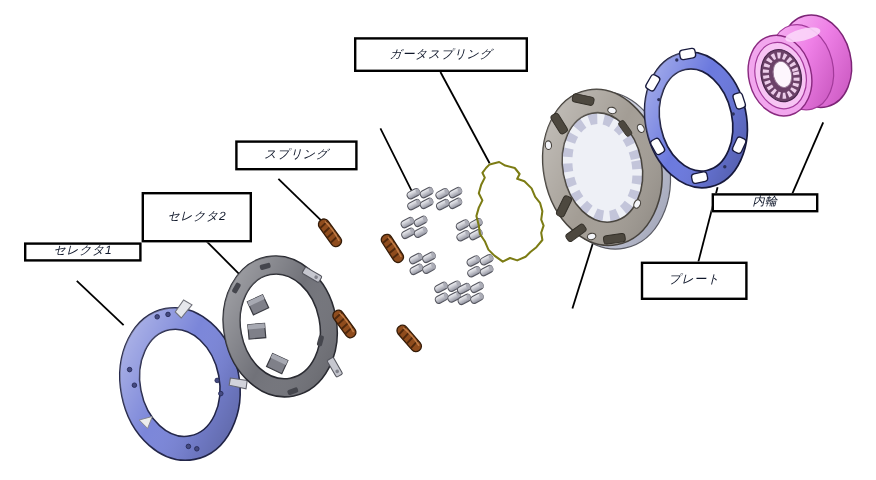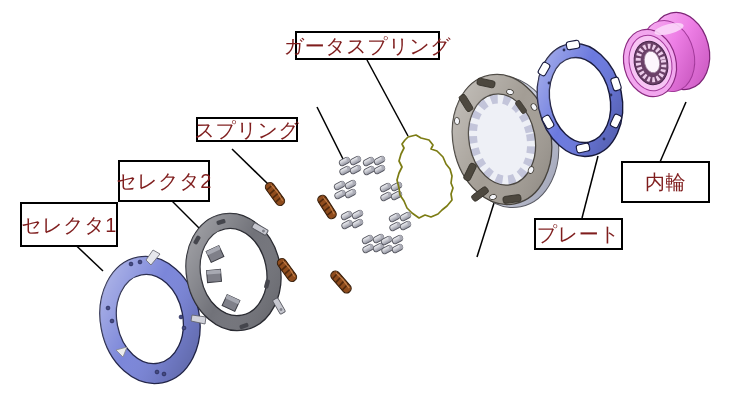--- a/index.html
+++ b/index.html
@@ -1,21 +1,21 @@
 <!DOCTYPE html>
 <html><head>
 <meta charset="utf-8">
 <style>
   html,body{margin:0;padding:0;background:#fff;}
   .stage{position:relative;width:730px;height:400px;background:#fff;overflow:hidden;
          font-family:"Liberation Sans","DejaVu Sans",sans-serif;}
   .stage svg{position:absolute;left:0;top:0;}
   .label{position:absolute;display:flex;align-items:center;justify-content:center;
-         box-sizing:border-box;border:2px solid #000;background:#fff;color:#7f1d1d;
-         font-size:20px;line-height:1;letter-spacing:.5px;white-space:nowrap;}
+         box-sizing:border-box;border:2px solid #000;background:#fff;color:#0f172a;
+         font-size:10px;line-height:1;letter-spacing:.5px;white-space:nowrap;font-style:italic;}
 </style>
 </head>
 <body>
 
 <div class="stage">
 <svg width="730" height="400" viewBox="0 0 730 400">
   <defs>
     <linearGradient id="shadeA" x1="0" y1="0" x2="1" y2="1">
       <stop offset="0" stop-color="#ffffff" stop-opacity="0.5"></stop>
       <stop offset="0.45" stop-color="#ffffff" stop-opacity="0"></stop>
@@ -193,19 +193,19 @@
     <ellipse cx="668" cy="56" rx="26" ry="36" transform="rotate(-14 668 56)" fill="url(#pinkG)" stroke="#a23a9a" stroke-width="1"></ellipse>
     <ellipse cx="650" cy="63" rx="26" ry="34" transform="rotate(-14 650 63)" fill="#f2a6ee" stroke="#8a2a80" stroke-width="1.2"></ellipse>
     <ellipse cx="650.5" cy="63" rx="21" ry="28" transform="rotate(-14 650.5 63)" fill="#f7c4f4" stroke="#a23a9a" stroke-width="1"></ellipse>
     <ellipse cx="651" cy="63" rx="16.5" ry="22" transform="rotate(-14 651 63)" fill="#6b4168" stroke="#46254a" stroke-width="1"></ellipse>
     <ellipse cx="651" cy="63" rx="12.5" ry="17" transform="rotate(-14 651 63)" fill="none" stroke="#eccdea" stroke-width="5" stroke-dasharray="2.6 2.1"></ellipse>
     <ellipse cx="652" cy="62" rx="7.5" ry="11" transform="rotate(-14 652 62)" fill="#fdf6fd" stroke="#9a7a98" stroke-width="0.8"></ellipse>
     <ellipse cx="669" cy="29" rx="15" ry="5" transform="rotate(-14 669 29)" fill="#fbd6f9" opacity="0.9"></ellipse>
   </g>
 </svg>
 
-  <div class="label" style="left:20px;top:202px;width:98px;height:45px">セレクタ1</div>
+  <div class="label" style="left:20px;top:202px;width:98px;height:16px">セレクタ1</div>
   <div class="label" style="left:118px;top:160px;width:92px;height:42px">セレクタ2</div>
   <div class="label" style="left:196px;top:117px;width:102px;height:25px">スプリング</div>
   <div class="label" style="left:295px;top:31px;width:145px;height:29px">ガータスプリング</div>
   <div class="label" style="left:534px;top:218px;width:89px;height:32px">プレート</div>
-  <div class="label" style="left:621px;top:161px;width:89px;height:42px">内輪</div>
+  <div class="label" style="left:593px;top:161px;width:89px;height:16px">内輪</div>
 </div>
 
 </body></html>

